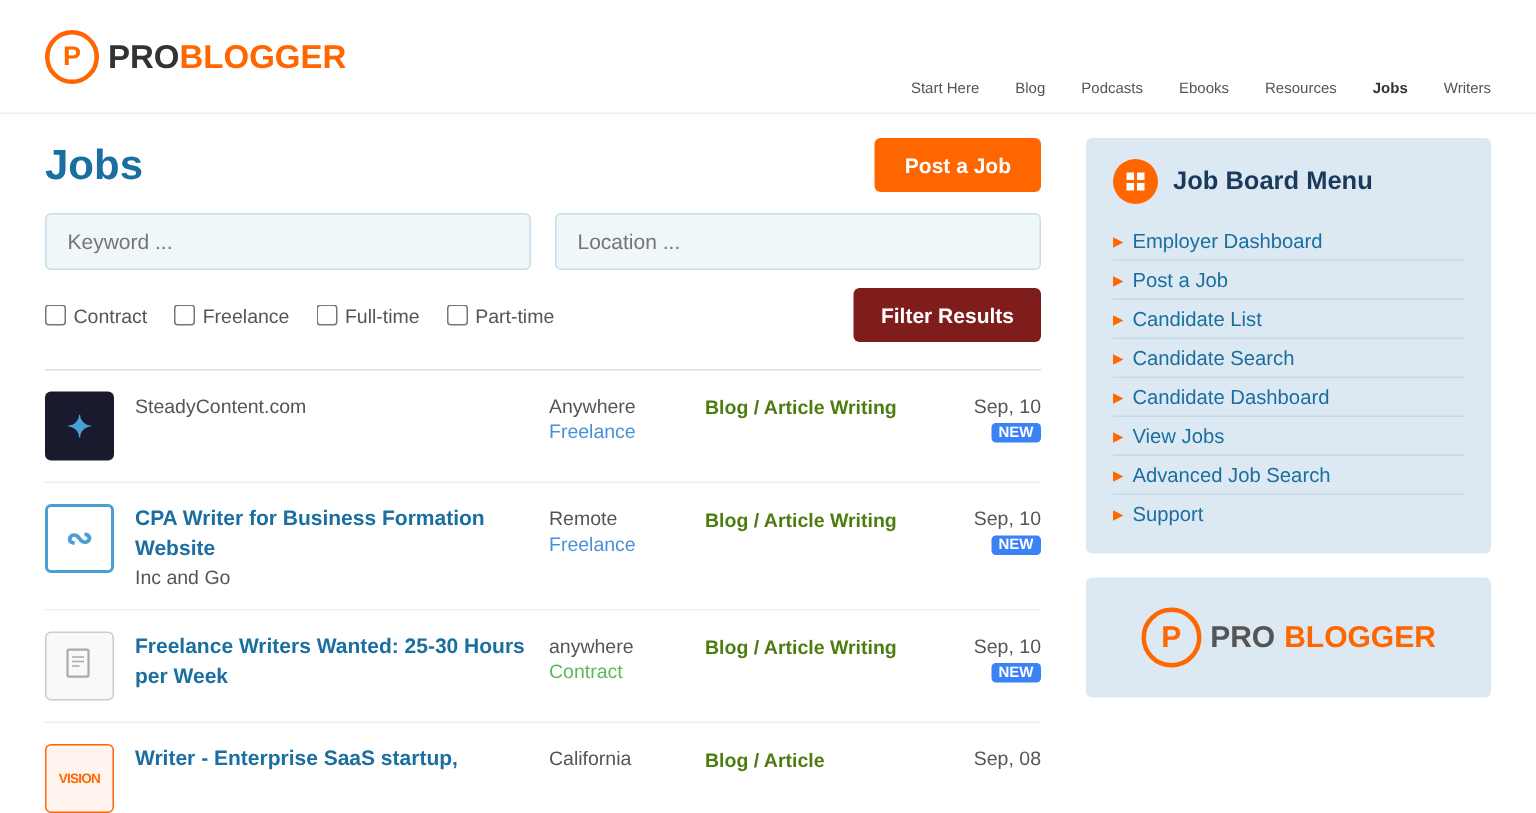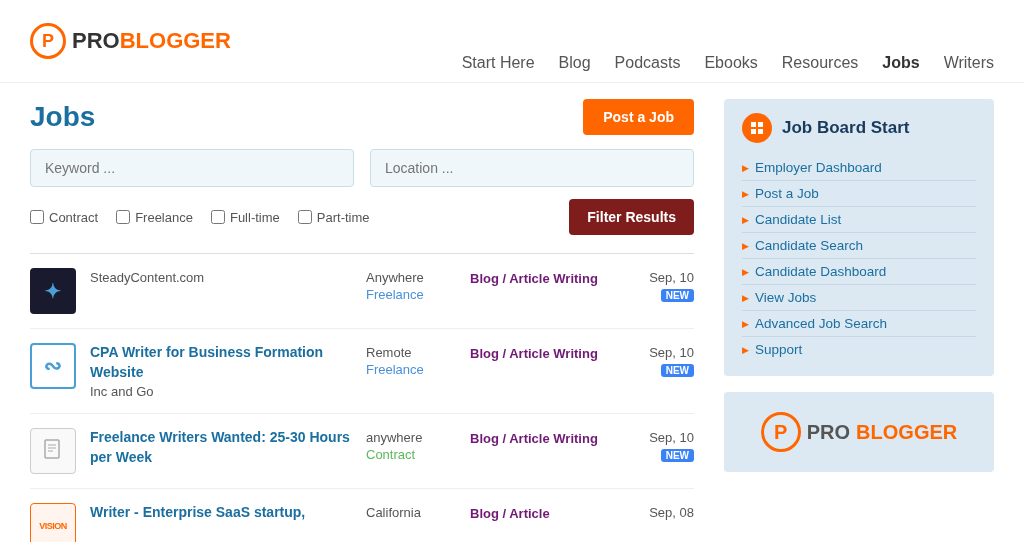--- a/index.html
+++ b/index.html
@@ -6,21 +6,21 @@
     body { font-family: Arial, Helvetica, sans-serif; font-size: 14px; color: #333; background: #fff; }
 
     
     .header { display: flex; align-items: center; justify-content: space-between; padding: 10px 30px; border-bottom: 1px solid #eee; }
     .logo { display: flex; align-items: center; gap: 0; }
     .logo-pro { font-size: 22px; font-weight: 900; color: #333; }
     .logo-blogger { font-size: 22px; font-weight: 900; color: #f60; }
     .logo-circle { width: 36px; height: 36px; border-radius: 50%; border: 3px solid #f60; display: flex; align-items: center; justify-content: center; margin-right: 6px; background: #fff; }
     .logo-p { font-size: 18px; font-weight: 900; color: #f60; }
     nav { display: flex; gap: 24px; align-items: center; }
-    nav a { text-decoration: none; color: #555; font-size: 16px; margin-top: 44px; }
+    nav a { text-decoration: none; color: #555; font-size: 10px; margin-top: 44px; }
     nav a.active { font-weight: 700; color: #333; }
 
     
     .page { display: flex; gap: 0; padding: 0 30px; }
     .main-content { flex: 1; padding-right: 30px; }
     .sidebar { width: 270px; flex-shrink: 0; }
 
     
     .page-title-row { display: flex; align-items: center; justify-content: space-between; padding: 16px 0 14px 0; }
     .page-title { font-size: 28px; font-weight: 700; color: #1a6fa0; }
@@ -43,21 +43,21 @@
     .job-logo { width: 46px; height: 46px; border-radius: 4px; background: #1a1a2e; display: flex; align-items: center; justify-content: center; flex-shrink: 0; overflow: hidden; }
     .job-logo-placeholder { width: 46px; height: 46px; border: 1px solid #ccc; border-radius: 4px; display: flex; align-items: center; justify-content: center; flex-shrink: 0; color: #bbb; font-size: 18px; background: #f9f9f9; }
     .job-logo-colored { width: 46px; height: 46px; border-radius: 4px; display: flex; align-items: center; justify-content: center; flex-shrink: 0; font-weight: 900; font-size: 11px; background: #fff; border: 1px solid #ccc; }
     .job-details { flex: 1; min-width: 0; }
     .job-title a { color: #1a6fa0; text-decoration: none; font-size: 14px; font-weight: 600; line-height: 1.4; }
     .job-company { color: #555; font-size: 13px; margin-top: 2px; }
     .job-location { width: 90px; flex-shrink: 0; font-size: 13px; color: #555; padding-top: 2px; }
     .job-location .job-type { color: #4a90d9; margin-top: 2px; }
     .job-location .job-type.contract { color: #5cb85c; }
     .job-category { width: 130px; flex-shrink: 0; padding-top: 2px; }
-    .job-category a { color: #701a75; text-decoration: none; font-size: 13px; font-weight: 600; }
+    .job-category a { color: #4d7c0f; text-decoration: none; font-size: 13px; font-weight: 600; }
     .job-meta { width: 80px; flex-shrink: 0; text-align: right; padding-top: 2px; }
     .job-date { font-size: 13px; color: #555; white-space: nowrap; }
     .new-badge { display: inline-block; background: #3b82f6; color: #fff; font-size: 10px; font-weight: 700; border-radius: 3px; padding: 1px 5px; margin-top: 4px; }
 
     
     .sidebar-menu { background: #dce9f2; border-radius: 4px; padding: 14px 18px; margin-top: 16px; margin-bottom: 16px; }
     .sidebar-menu-header { display: flex; align-items: center; gap: 10px; margin-bottom: 12px; }
     .sidebar-icon { width: 30px; height: 30px; background: #f60; border-radius: 50%; display: flex; align-items: center; justify-content: center; }
     .sidebar-icon svg { width: 16px; height: 16px; fill: #fff; }
     .sidebar-title { font-size: 17px; font-weight: 700; color: #1a3a5c; }
@@ -233,21 +233,21 @@
 
   <div class="sidebar">
 
     <div class="sidebar-menu">
       <div class="sidebar-menu-header">
         <div class="sidebar-icon">
           <svg viewBox="0 0 16 16" fill="white" xmlns="http://www.w3.org/2000/svg">
             <path d="M2 2h5v5H2V2zm7 0h5v5H9V2zM2 9h5v5H2V9zm7 0h5v5H9V9z"></path>
           </svg>
         </div>
-        <span class="sidebar-title">Job Board Start</span>
+        <span class="sidebar-title">Job Board Menu</span>
       </div>
       <ul>
         <li>
           <a href="#">Employer Dashboard</a>
         </li>
         <li>
           <a href="#">Post a Job</a>
         </li>
         <li>
           <a href="#">Candidate List</a>

